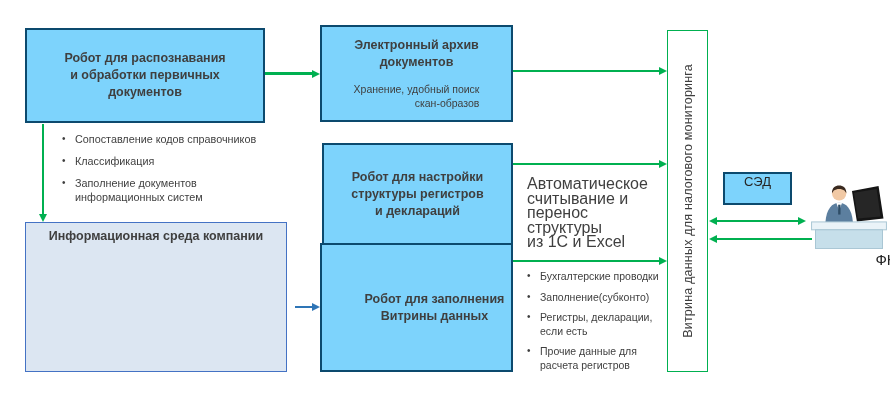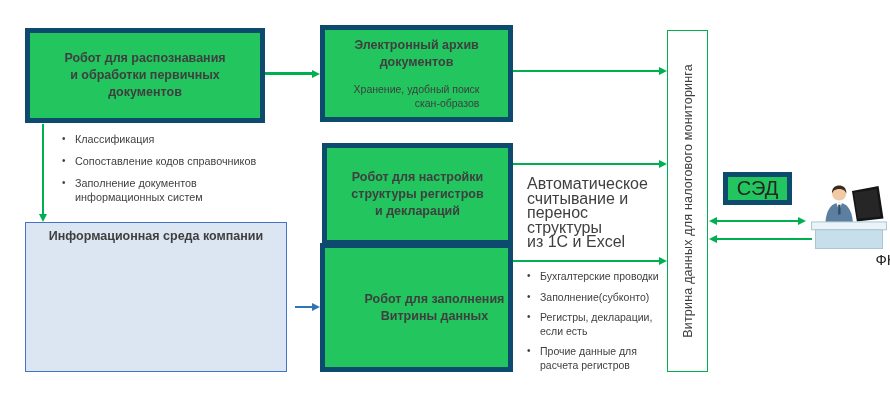--- a/index.html
+++ b/index.html
@@ -2,32 +2,32 @@
 <html><head>
 <meta charset="utf-8">
 <style>
   html,body{margin:0;padding:0;}
   body{
     width:890px;height:420px;position:relative;background:#ffffff;
     font-family:"Liberation Sans", sans-serif;color:#3f3f3f;overflow:hidden;
   }
   .abs{position:absolute;box-sizing:border-box;}
   
-  .gbox{background:#22c55e;border:5px solid #0c4a6e;}
+  .gbox{background:#7dd3fc;border:2px solid #0c4a6e;}
   .title{font-weight:bold;font-size:12.5px;line-height:17px;text-align:center;white-space:pre-line;}
   .sub{font-size:10.5px;line-height:14px;text-align:right;white-space:pre-line;}
   #box-recognition{left:25px;top:28px;width:240px;height:95px;display:flex;align-items:center;justify-content:center;}
   #box-archive{left:320px;top:25px;width:193px;height:97px;display:flex;flex-direction:column;align-items:center;justify-content:center;gap:11px;}
   #box-registers{left:322px;top:143px;width:191px;height:102px;display:flex;align-items:center;justify-content:center;}
   #box-datamart{left:320px;top:243px;width:193px;height:129px;display:flex;align-items:center;justify-content:center;padding-left:36px;}
   #box-infoenv{left:25px;top:222px;width:262px;height:150px;background:#dce6f2;border:1.4px solid #4472c4;}
   #box-infoenv .title{margin-top:5px;}
   #vbar{left:667px;top:30px;width:41px;height:342px;border:1px solid #00b050;display:flex;align-items:center;justify-content:center;background:#fff;}
   #vbar .vtext{writing-mode:vertical-rl;transform:rotate(180deg);font-size:12.5px;white-space:nowrap;letter-spacing:.2px;}
-  #box-sed{left:723px;top:172px;width:69px;height:33px;display:flex;align-items:flex-end;justify-content:center;font-size:20px;color:#262626;}
+  #box-sed{left:723px;top:172px;width:69px;height:33px;display:flex;align-items:flex-start;justify-content:center;font-size:13px;color:#262626;}
   
   .blist{list-style:none;margin:0;padding:0;font-size:10.8px;line-height:13.5px;}
   .blist li{position:relative;padding-left:13px;}
   .blist li::before{content:"\2022";position:absolute;left:0;top:-1px;font-size:10px;color:#3f3f3f;}
   #recognition-bullets{left:62px;top:133px;width:225px;}
   #recognition-bullets li{margin-bottom:8.5px;}
   #datamart-bullets{left:527px;top:270px;width:142px;font-size:10.5px;}
   #datamart-bullets li{margin-bottom:7px;}
   #registers-note{left:527px;top:177px;width:125px;font-size:16px;line-height:14.5px;white-space:pre-line;}
   
@@ -55,22 +55,22 @@
 </head>
 <body>
 
 <div class="abs gbox" id="box-recognition">
   <div class="title">Робот для распознавания
 и обработки первичных
 документов</div>
 </div>
 
 <ul class="abs blist" id="recognition-bullets">
+  <li>Сопоставление кодов справочников</li>
   <li>Классификация</li>
-  <li>Сопоставление кодов справочников</li>
   <li>Заполнение документов информационных систем</li>
 </ul>
 
 <div class="varrow" id="arr-rec-env"></div>
 
 <div class="abs" id="box-infoenv">
   <div class="title">Информационная среда компании</div>
 
 </div>
 

